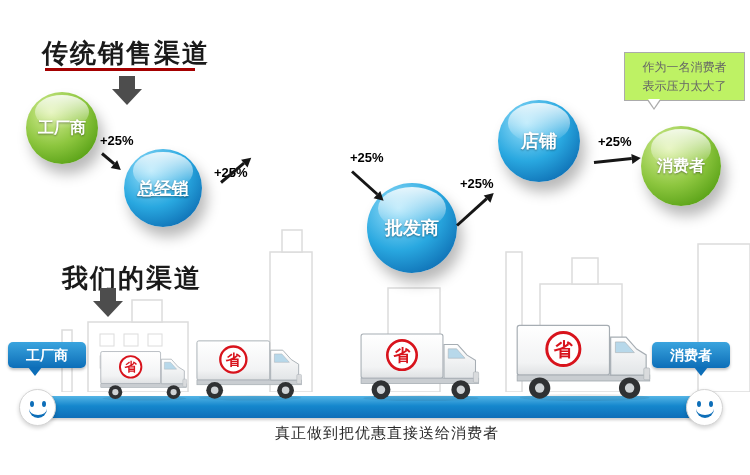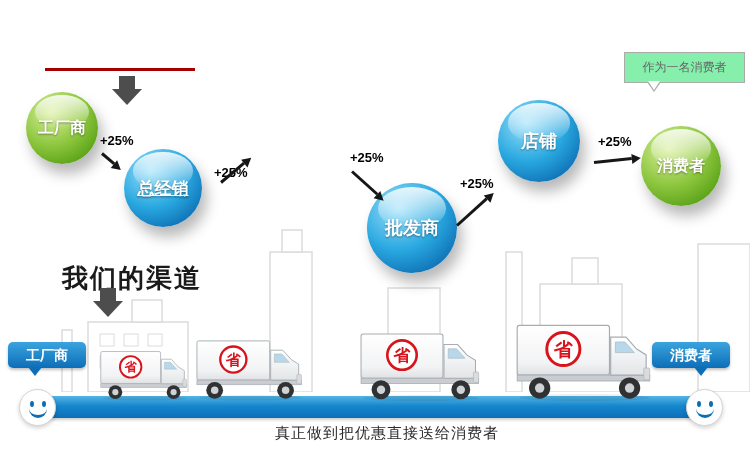--- a/index.html
+++ b/index.html
@@ -47,21 +47,21 @@
   .chain-arrow { position:absolute; height:0; border-top:3px solid #161616; transform-origin:0 50%; z-index:6; }
   .chain-arrow::after { content:""; position:absolute; right:-9px; top:-6.5px; width:0; height:0;
     border-left:9px solid #161616; border-top:5px solid transparent; border-bottom:5px solid transparent; }
   .a1 { left:102px; top:152px; width:16px; transform:rotate(40deg); }
   .a2 { left:221px; top:181px; width:30px; transform:rotate(-40deg); }
   .a3 { left:352px; top:170px; width:34px; transform:rotate(42deg); }
   .a4 { left:457px; top:224px; width:40px; transform:rotate(-42deg); }
   .a5 { left:594px; top:161px; width:38px; transform:rotate(-6deg); }
 
   
-  .bubble { position:absolute; left:624px; top:52px; width:121px; background:#86efac; border:1px solid #ababab;
+  .bubble { position:absolute; left:624px; top:52px; width:121px; background:#bef264; border:1px solid #ababab;
             padding:5px 8px; font-size:12px; color:#666; text-align:center; line-height:1.55; z-index:7; }
   .bubble::before { content:""; position:absolute; left:22px; bottom:-10px; border-left:7px solid transparent;
             border-right:7px solid transparent; border-top:10px solid #ababab; }
   .bubble::after { content:""; position:absolute; left:23px; bottom:-8px; border-left:6px solid transparent;
             border-right:6px solid transparent; border-top:9px solid #fff; }
 
   
   .skyline { position:absolute; left:0; top:212px; z-index:1; }
 
   
@@ -129,20 +129,21 @@
       <rect x="282" y="18" width="20" height="22"></rect>
       <rect x="388" y="76" width="52" height="104"></rect>
       <rect x="506" y="40" width="16" height="140"></rect>
       <rect x="540" y="72" width="82" height="108"></rect>
       <rect x="572" y="46" width="26" height="26"></rect>
       <rect x="698" y="32" width="52" height="148"></rect>
       <rect x="62" y="118" width="10" height="62"></rect>
     </g>
   </svg>
 
+  <div class="big-title t-trad">传统销售渠道</div>
   <div class="title-underline"></div>
 
   <div class="block-arrow ba1">
       <div class="stem"></div>
       <div class="head"></div>
     </div>
 
   <div class="sphere green s-factory">
       <span>工厂商</span>
     </div>
@@ -166,20 +167,21 @@
   <div class="pct p5">+25%</div>
 
   <div class="chain-arrow a1"></div>
   <div class="chain-arrow a2"></div>
   <div class="chain-arrow a3"></div>
   <div class="chain-arrow a4"></div>
   <div class="chain-arrow a5"></div>
 
   <div class="bubble">
     <div>作为一名消费者</div>
+    <div>表示压力太大了</div>
   </div>
 
   <div class="big-title t-ours">我们的渠道</div>
   <div class="block-arrow ba2">
       <div class="stem"></div>
       <div class="head"></div>
     </div>
 
   <div class="bar"></div>
 

